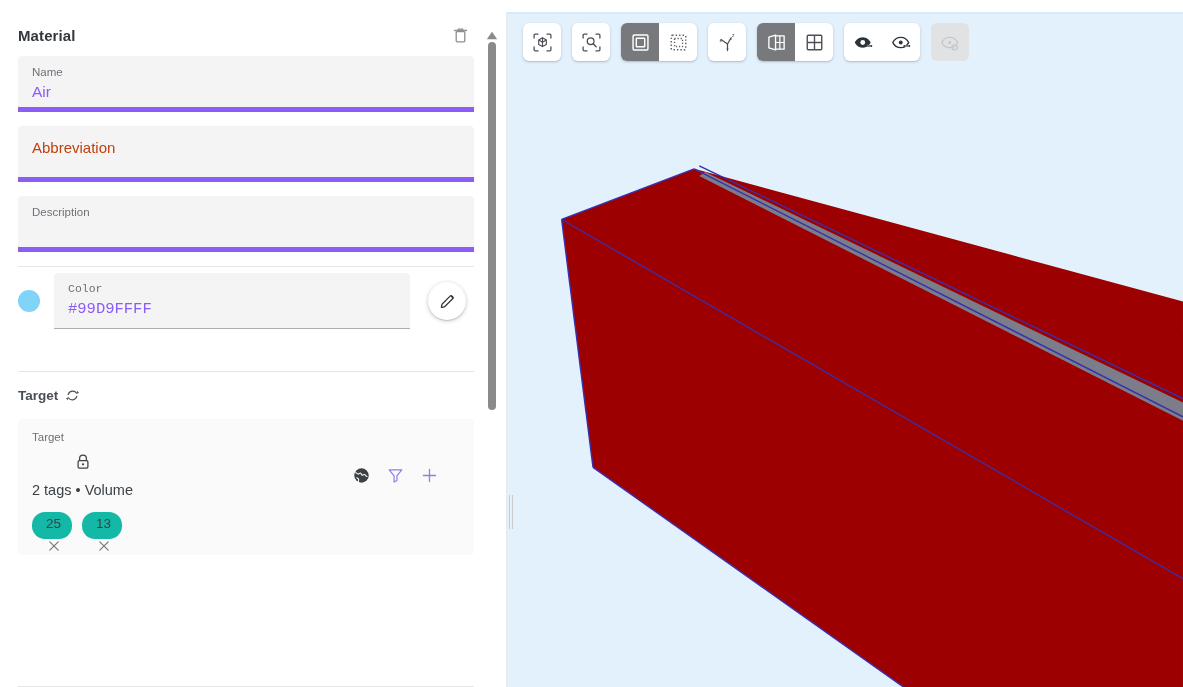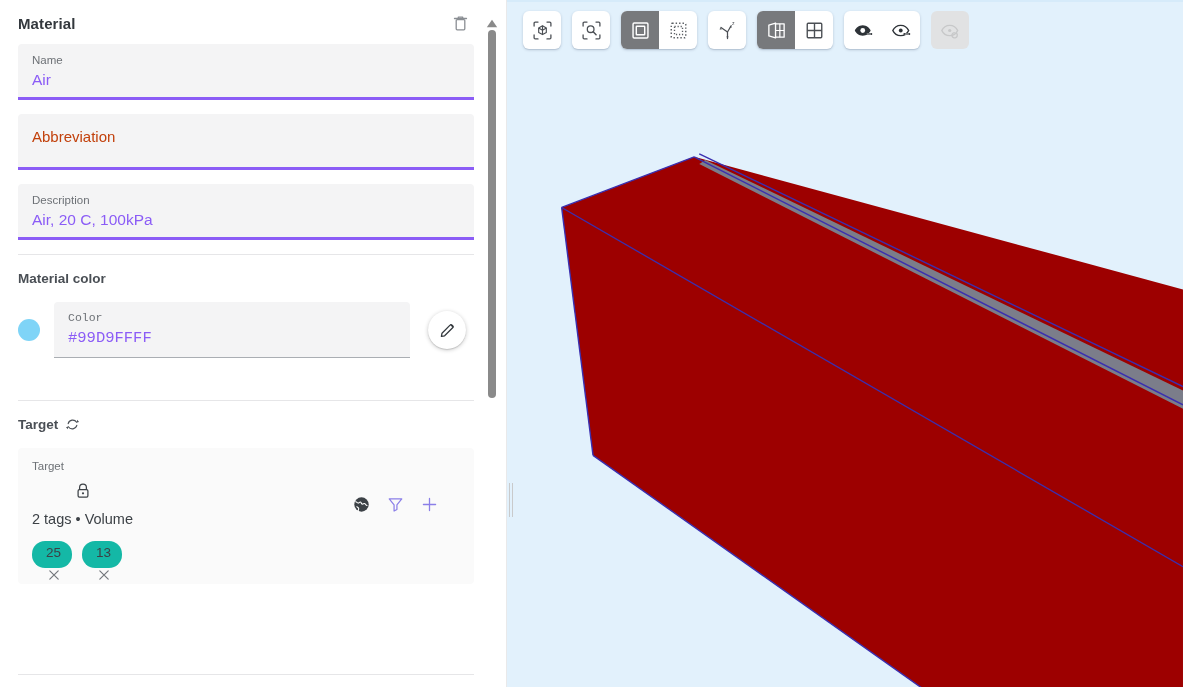--- a/index.html
+++ b/index.html
@@ -3,21 +3,21 @@
 <meta charset="utf-8">
 <style>
   * { box-sizing: border-box; margin: 0; padding: 0; }
   html, body {
     width: 1183px; height: 687px;
     overflow: hidden;
     background: #ffffff;
     font-family: "Liberation Sans", sans-serif;
     -webkit-font-smoothing: antialiased;
   }
-  #app { position: relative; width: 1183px; height: 530px; display: flex; }
+  #app { position: relative; width: 1183px; height: 530px; display: flex; margin-top: 12px; }
 
   
   #left-panel {
     position: relative;
     width: 507px;
     height: 687px;
     background: #ffffff;
     flex: 0 0 507px;
     overflow: hidden;
   }
@@ -47,21 +47,21 @@
     border-radius: 4px;
     cursor: pointer;
     background: transparent;
     border: none;
   }
 
   
   .fields { padding: 0 18px; }
   .field {
     background: #f4f4f5;
-    border-bottom: 3px solid #8b5cf6;
+    border-bottom: 5px solid #8b5cf6;
     border-radius: 4px 4px 0 0;
     padding: 9px 14px 8px 14px;
     margin-bottom: 14px;
     height: 56px;
     display: flex;
     flex-direction: column;
     justify-content: flex-start;
     cursor: text;
   }
   .field-label {
@@ -337,30 +337,26 @@
           <span class="field-label">Name</span>
           <span class="field-value">Air</span>
         </div>
 
         <div class="field empty">
           <span class="field-placeholder">Abbreviation</span>
         </div>
 
         <div class="field">
           <span class="field-label">Description</span>
-          <span class="field-value">Air, 20 C, 100kPa</span>
         </div>
 
       </div>
 
       <div class="divider"></div>
 
-      <div class="section-head">
-        <span class="section-title">Material color</span>
-      </div>
 
       <div class="color-row">
         <div class="color-swatch" id="swatch" style="background: rgb(127, 212, 247);"></div>
         <div class="color-field">
           <span class="field-label">Color</span>
           <span class="field-value">#99D9FFFF</span>
         </div>
         <button class="edit-fab">
           <svg width="17" height="17" viewBox="0 0 17 17">
             <path d="M11.6 2.6l2.4 2.4M3 11.2L11.3 2.9a1.1 1.1 0 011.6 0l1.0 1.0a1.1 1.1 0 010 1.6L5.6 13.8 2.4 14.4z" stroke="#33383d" stroke-width="1.25" fill="none" stroke-linejoin="round" stroke-linecap="round"></path>

